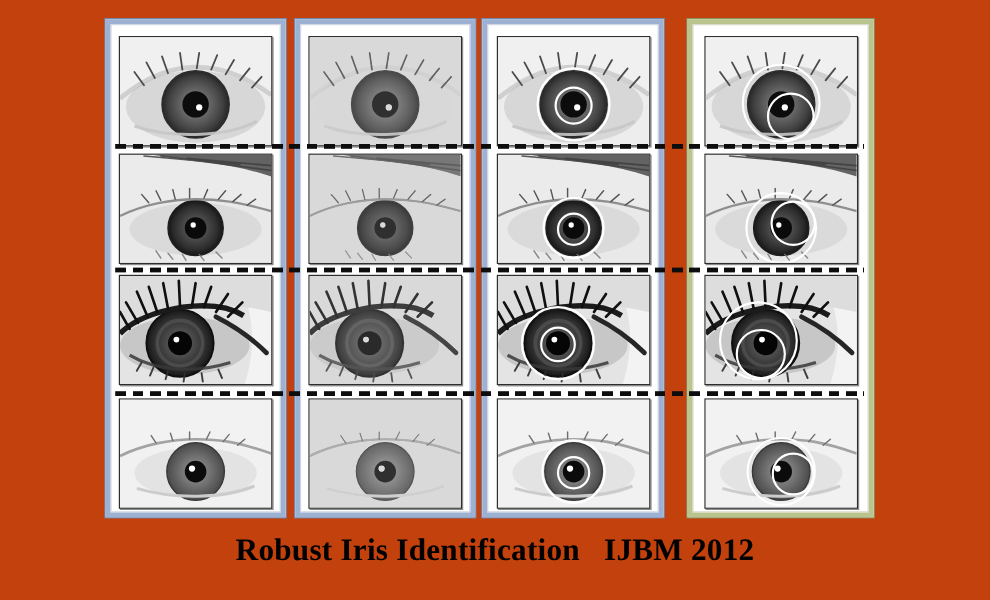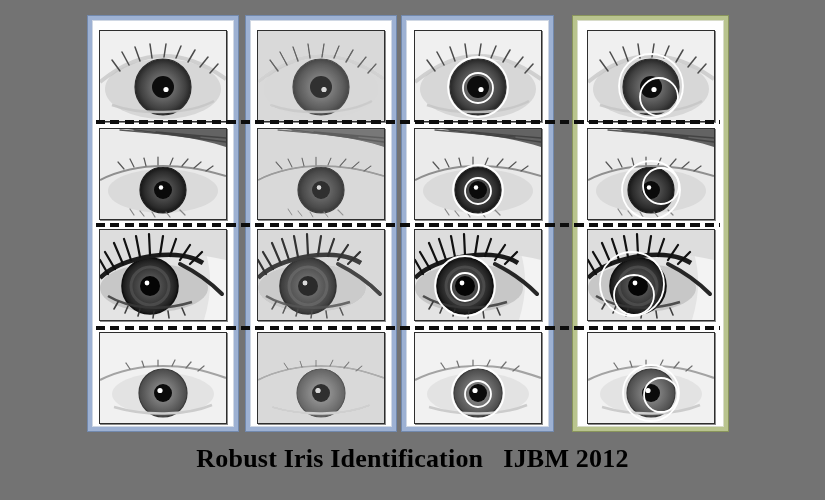--- a/index.html
+++ b/index.html
@@ -1,16 +1,16 @@
 <!DOCTYPE html>
 <html><head>
 <meta charset="utf-8">
 <style>
   html,body{margin:0;padding:0;background:#ffffff;}
-  .canvas{position:relative;width:825px;height:500px;background:#737373;overflow:hidden;
+  .canvas{position:relative;width:825px;height:500px;background:#c2410c;overflow:hidden;
           font-family:"Liberation Serif","DejaVu Serif",serif;}
   .column{position:absolute;top:16px;height:407px;background:#ffffff;border:4px solid #9db1d3;}
   .cell{position:absolute;left:50%;transform:translateX(-50%);width:126px;height:90px;
         background:#ffffff;border:1px solid #2e2e2e;box-shadow:1px 1px 0 #8a8a8a;overflow:hidden;}
   .cell svg{display:block;}
   .washed svg{filter:brightness(1.18) contrast(0.7);}
   .dash{position:absolute;left:96px;width:624px;height:4px;z-index:6;
         background:repeating-linear-gradient(90deg,#0d0d0d 0 9px,transparent 9px 14.5px);}
   .caption{position:absolute;top:444px;left:0;width:100%;text-align:center;
            font-weight:bold;font-size:26px;color:#000;white-space:pre;letter-spacing:0.2px;}

